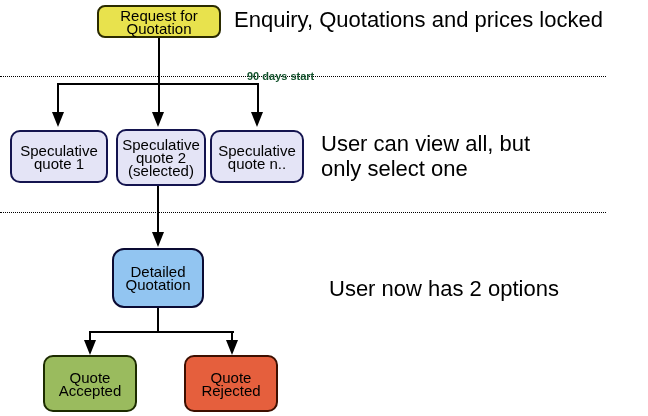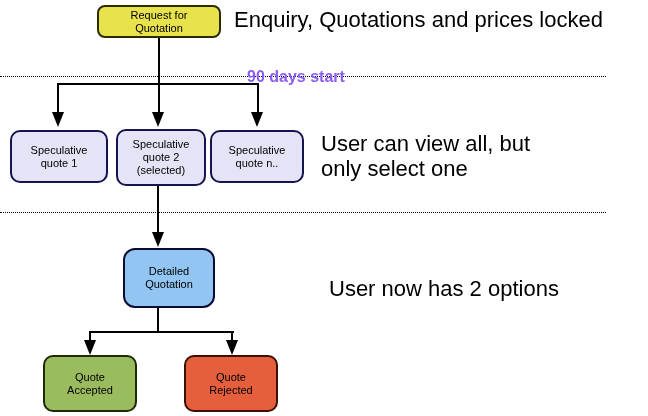--- a/index.html
+++ b/index.html
@@ -19,30 +19,30 @@
   
   .node {
     position: absolute;
     box-sizing: border-box;
     border: 2px solid #000000;
     border-radius: 10px;
     display: flex;
     align-items: center;
     justify-content: center;
     text-align: center;
-    font-size: 11px;
+    font-size: 15px;
     line-height: 13px;
     white-space: pre-line;
     color: #000000;
   }
   .node.request   { left: 97px;  top: 5px;   width: 124px; height: 33px; border-radius: 8px; }
   .node.spec1     { left: 10px;  top: 130px; width: 98px;  height: 53px; }
   .node.spec2     { left: 116px; top: 129px; width: 90px;  height: 57px; }
   .node.specn     { left: 210px; top: 130px; width: 94px;  height: 53px; }
-  .node.detailed  { left: 112px; top: 248px; width: 92px;  height: 60px; border-radius: 12px; margin-left: 11px; }
+  .node.detailed  { left: 112px; top: 248px; width: 92px;  height: 60px; border-radius: 12px; }
   .node.accepted  { left: 43px;  top: 355px; width: 94px;  height: 57px; }
   .node.rejected  { left: 184px; top: 355px; width: 94px;  height: 57px; }
 
   
   .line {
     position: absolute;
     background: #000000;
   }
   .line.v { width: 2px; }
   .line.h { height: 2px; }
@@ -60,25 +60,25 @@
   
   .divider {
     position: absolute;
     left: 0;
     width: 606px;
     height: 0;
     border-top: 1px dotted #000000;
   }
   .divider-label {
     position: absolute;
-    font-size: 16px;
+    font-size: 11px;
     font-weight: bold;
     line-height: 17px;
     white-space: nowrap;
-    color: #8b5cf6;
+    color: #14532d;
   }
 
   
   .annotation {
     position: absolute;
     font-size: 22px;
     line-height: 25px;
     white-space: pre-line;
     color: #000000;
   }

